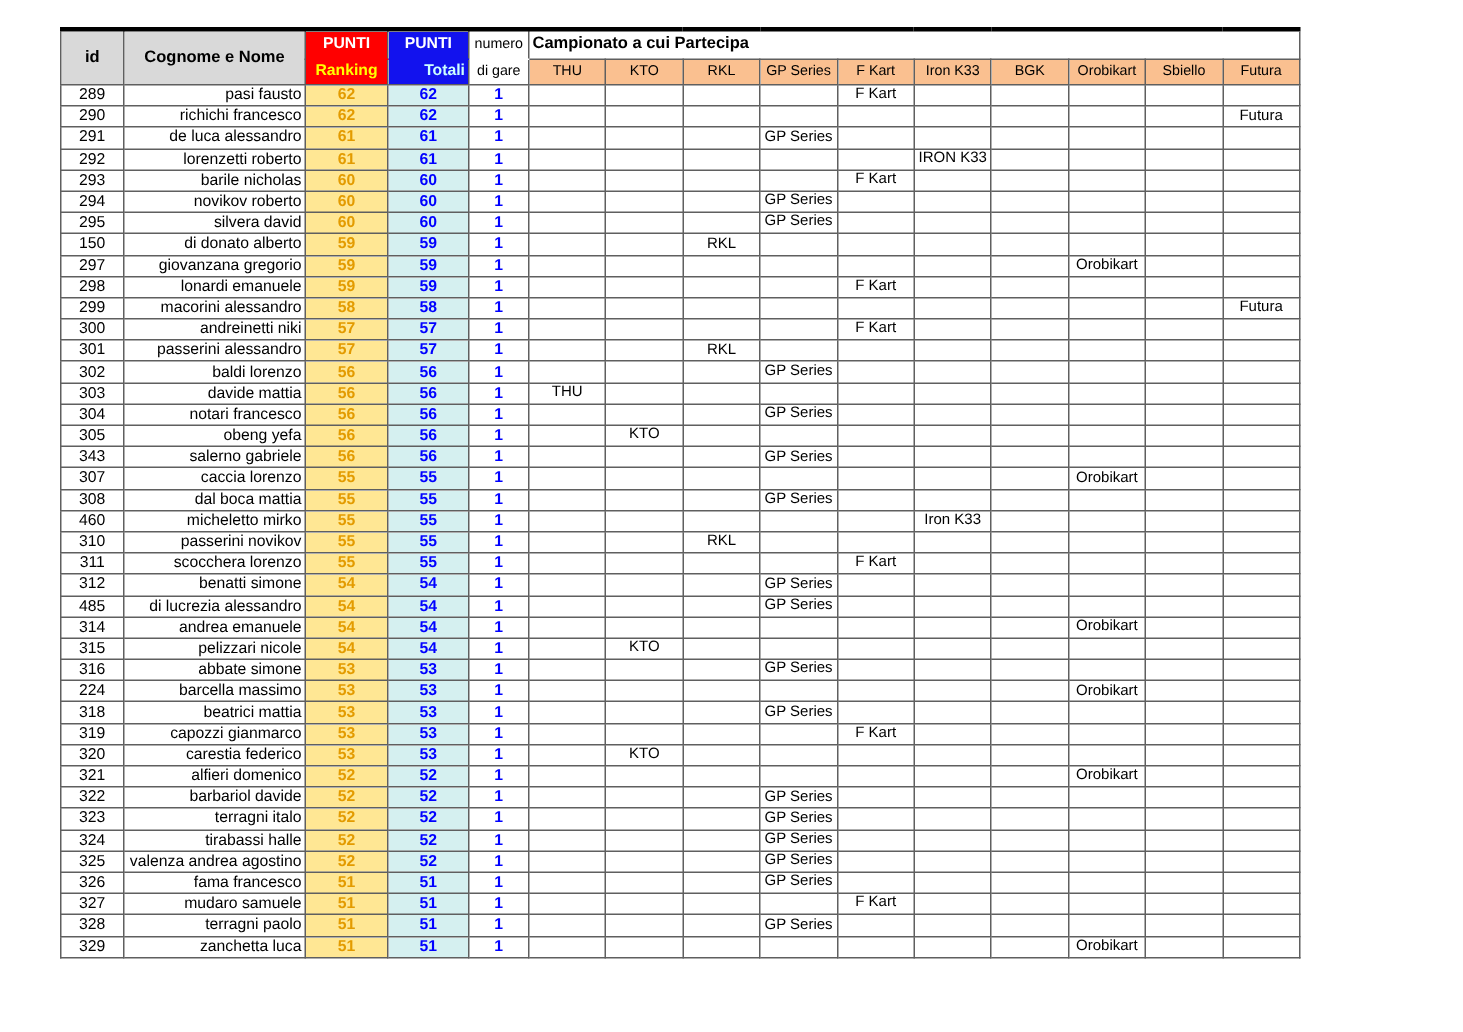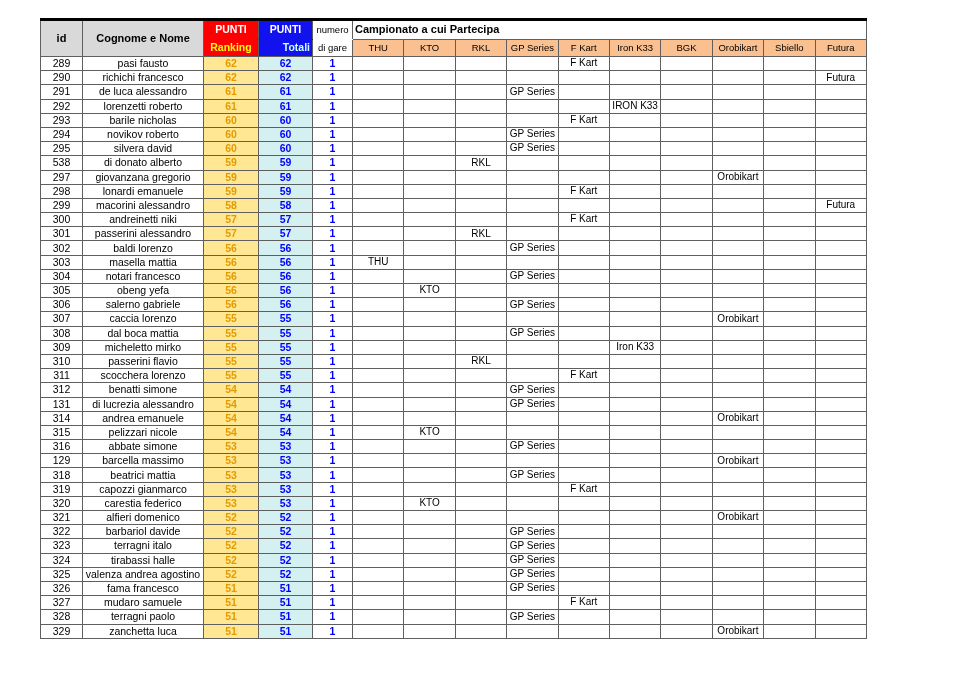--- a/index.html
+++ b/index.html
@@ -51,21 +51,21 @@
   .camp-title {
     text-align: left; font-size: 11px; font-weight: bold;
     background: #fff; padding-left: 4px; color: #000; margin-top: 16px;
   }
   .h-champ {
     background: var(--champ-header-bg, #fac090);
     font-size: 9.5px; font-weight: normal; text-align: center; color: #000;
   }
 
   .d-id   { font-size: 10.5px; text-align: center; color: #000; background: #fff; }
-  .d-name { font-size: 10.5px; text-align: center; color: #000; background: #fff; padding-left: 4px; }
+  .d-name { font-size: 10.5px; text-align: right; color: #000; background: #fff; padding-left: 4px; }
   .d-rank {
     background: var(--ranking-cell-bg, #ffe794);
     color: var(--ranking-cell-text, #e39b00);
     font-weight: bold; font-size: 10.5px; text-align: center;
   }
   .d-tot {
     background: var(--totali-cell-bg, #d5f0f0);
     color: var(--totali-cell-text, #0000ff);
     font-weight: bold; font-size: 10.5px; text-align: center;
   }
@@ -226,21 +226,21 @@
           <td class="d-champ"></td>
           <td class="d-champ">GP Series</td>
           <td class="d-champ"></td>
           <td class="d-champ"></td>
           <td class="d-champ"></td>
           <td class="d-champ"></td>
           <td class="d-champ"></td>
           <td class="d-champ"></td>
         </tr>
         <tr>
-          <td class="d-id">538</td>
+          <td class="d-id">150</td>
           <td class="d-name">di donato alberto</td>
           <td class="d-rank">59</td>
           <td class="d-tot">59</td>
           <td class="d-gare">1</td>
           <td class="d-champ"></td>
           <td class="d-champ"></td>
           <td class="d-champ">RKL</td>
           <td class="d-champ"></td>
           <td class="d-champ"></td>
           <td class="d-champ"></td>
@@ -346,21 +346,21 @@
           <td class="d-champ">GP Series</td>
           <td class="d-champ"></td>
           <td class="d-champ"></td>
           <td class="d-champ"></td>
           <td class="d-champ"></td>
           <td class="d-champ"></td>
           <td class="d-champ"></td>
         </tr>
         <tr>
           <td class="d-id">303</td>
-          <td class="d-name">masella mattia</td>
+          <td class="d-name">davide mattia</td>
           <td class="d-rank">56</td>
           <td class="d-tot">56</td>
           <td class="d-gare">1</td>
           <td class="d-champ">THU</td>
           <td class="d-champ"></td>
           <td class="d-champ"></td>
           <td class="d-champ"></td>
           <td class="d-champ"></td>
           <td class="d-champ"></td>
           <td class="d-champ"></td>
@@ -396,21 +396,21 @@
           <td class="d-champ"></td>
           <td class="d-champ"></td>
           <td class="d-champ"></td>
           <td class="d-champ"></td>
           <td class="d-champ"></td>
           <td class="d-champ"></td>
           <td class="d-champ"></td>
           <td class="d-champ"></td>
         </tr>
         <tr>
-          <td class="d-id">306</td>
+          <td class="d-id">343</td>
           <td class="d-name">salerno gabriele</td>
           <td class="d-rank">56</td>
           <td class="d-tot">56</td>
           <td class="d-gare">1</td>
           <td class="d-champ"></td>
           <td class="d-champ"></td>
           <td class="d-champ"></td>
           <td class="d-champ">GP Series</td>
           <td class="d-champ"></td>
           <td class="d-champ"></td>
@@ -447,39 +447,39 @@
           <td class="d-champ"></td>
           <td class="d-champ">GP Series</td>
           <td class="d-champ"></td>
           <td class="d-champ"></td>
           <td class="d-champ"></td>
           <td class="d-champ"></td>
           <td class="d-champ"></td>
           <td class="d-champ"></td>
         </tr>
         <tr>
-          <td class="d-id">309</td>
+          <td class="d-id">460</td>
           <td class="d-name">micheletto mirko</td>
           <td class="d-rank">55</td>
           <td class="d-tot">55</td>
           <td class="d-gare">1</td>
           <td class="d-champ"></td>
           <td class="d-champ"></td>
           <td class="d-champ"></td>
           <td class="d-champ"></td>
           <td class="d-champ"></td>
           <td class="d-champ">Iron K33</td>
           <td class="d-champ"></td>
           <td class="d-champ"></td>
           <td class="d-champ"></td>
           <td class="d-champ"></td>
         </tr>
         <tr>
           <td class="d-id">310</td>
-          <td class="d-name">passerini flavio</td>
+          <td class="d-name">passerini novikov</td>
           <td class="d-rank">55</td>
           <td class="d-tot">55</td>
           <td class="d-gare">1</td>
           <td class="d-champ"></td>
           <td class="d-champ"></td>
           <td class="d-champ">RKL</td>
           <td class="d-champ"></td>
           <td class="d-champ"></td>
           <td class="d-champ"></td>
           <td class="d-champ"></td>
@@ -515,21 +515,21 @@
           <td class="d-champ"></td>
           <td class="d-champ">GP Series</td>
           <td class="d-champ"></td>
           <td class="d-champ"></td>
           <td class="d-champ"></td>
           <td class="d-champ"></td>
           <td class="d-champ"></td>
           <td class="d-champ"></td>
         </tr>
         <tr>
-          <td class="d-id">131</td>
+          <td class="d-id">485</td>
           <td class="d-name">di lucrezia alessandro</td>
           <td class="d-rank">54</td>
           <td class="d-tot">54</td>
           <td class="d-gare">1</td>
           <td class="d-champ"></td>
           <td class="d-champ"></td>
           <td class="d-champ"></td>
           <td class="d-champ">GP Series</td>
           <td class="d-champ"></td>
           <td class="d-champ"></td>
@@ -583,21 +583,21 @@
           <td class="d-champ"></td>
           <td class="d-champ">GP Series</td>
           <td class="d-champ"></td>
           <td class="d-champ"></td>
           <td class="d-champ"></td>
           <td class="d-champ"></td>
           <td class="d-champ"></td>
           <td class="d-champ"></td>
         </tr>
         <tr>
-          <td class="d-id">129</td>
+          <td class="d-id">224</td>
           <td class="d-name">barcella massimo</td>
           <td class="d-rank">53</td>
           <td class="d-tot">53</td>
           <td class="d-gare">1</td>
           <td class="d-champ"></td>
           <td class="d-champ"></td>
           <td class="d-champ"></td>
           <td class="d-champ"></td>
           <td class="d-champ"></td>
           <td class="d-champ"></td>

